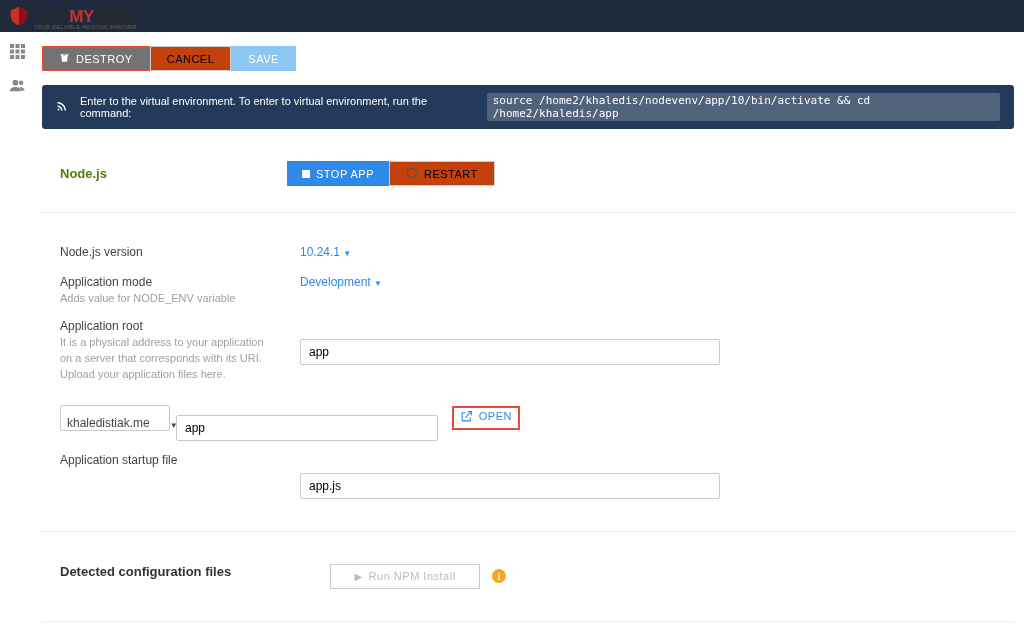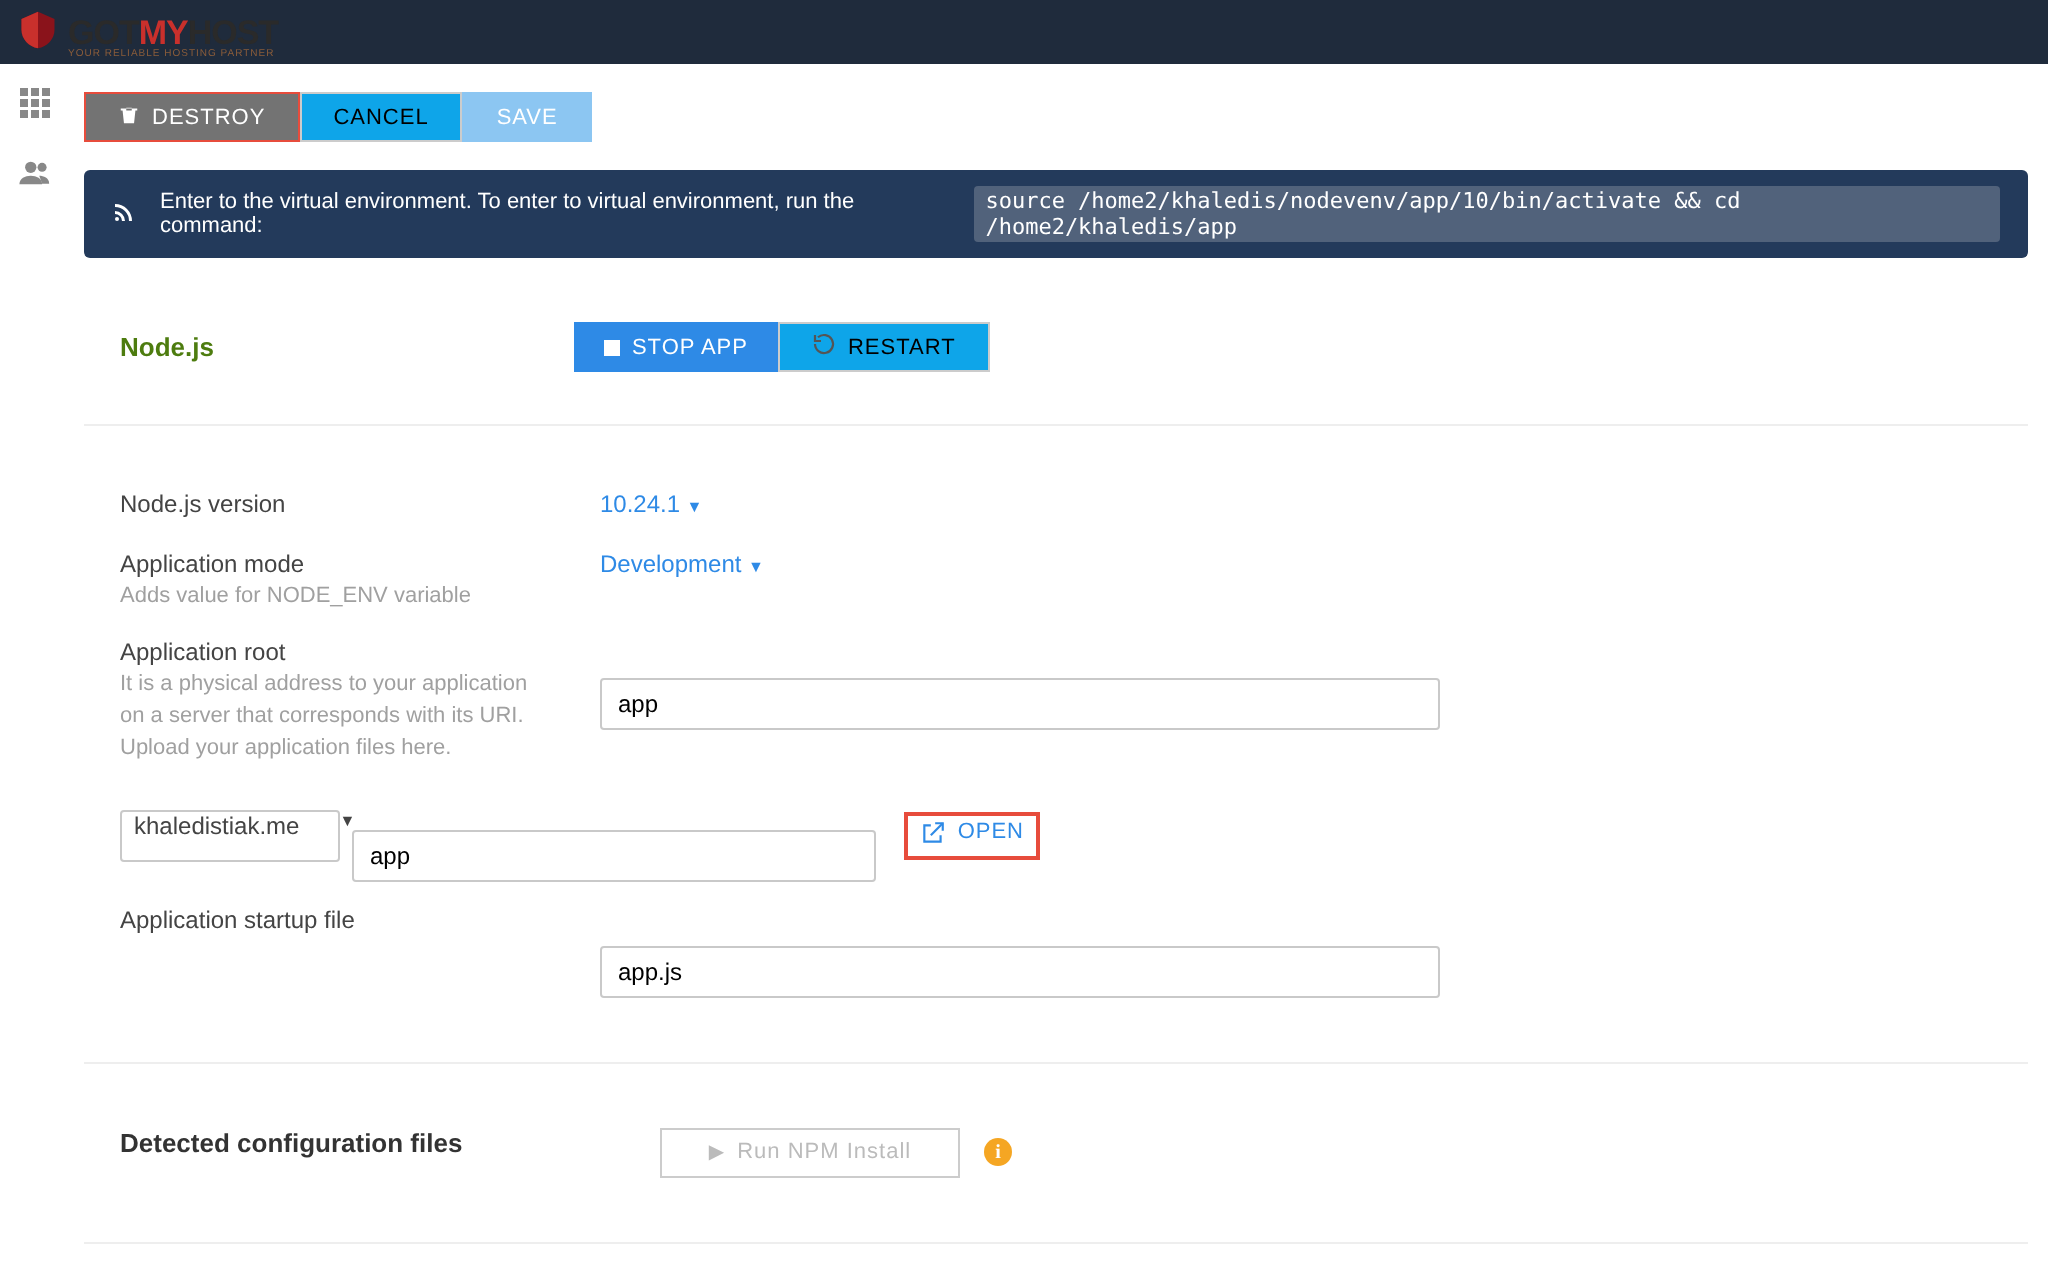--- a/index.html
+++ b/index.html
@@ -20,21 +20,21 @@
     .sidebar .ico { color: #888; font-size: 16px; cursor: pointer; }
 
     .main { flex: 1; padding: 8px 10px 0 8px; }
 
     .header-row { display: flex; align-items: center; justify-content: space-between; padding: 6px 0 14px 0; }
     .bc { display: flex; align-items: center; gap: 24px; }
     .bc-title { color: #8a8a8a; font-size: 13px; letter-spacing: 0.5px; }
     .bc-current { display: flex; align-items: center; gap: 6px; color: #5b5b5b; font-size: 13px; letter-spacing: 0.5px; border-bottom: 2px solid #2e8ae6; padding-bottom: 6px; margin-bottom: -6px; }
     .bc-pen { color: #9a9a9a; }
     .actions { display: flex; gap: 0; }
-    .btn { display: inline-flex; align-items: center; justify-content: center; gap: 6px; height: 25px; padding: 0 16px; border: 1px solid #ccc; background: #0ea5e9; cursor: pointer; font-size: 11px; letter-spacing: 0.5px; }
+    .btn { display: inline-flex; align-items: center; justify-content: center; gap: 6px; height: 25px; padding: 0 16px; border: 1px solid #ccc; background: #c2410c; cursor: pointer; font-size: 11px; letter-spacing: 0.5px; }
     .btn-destroy { background: #737373; color: #fff; border-color: #e74c3c; }
     .btn-cancel {}
     .btn-save { background: #8cc6f2; color: #fff; border-color: #8cc6f2; }
 
     .alert { background: #233a5b; color: #fff; display: flex; align-items: center; gap: 12px; padding: 8px 14px; border-radius: 3px; font-size: 11px; }
     .alert .cmd { background: #51627b; padding: 1px 6px; font-family: monospace; border-radius: 2px; }
 
     .panel { background: #fff; border-top: 0; margin-top: 16px; padding: 16px 18px 22px 18px; }
 
     .row1 { display: flex; align-items: center; gap: 180px; }
@@ -49,21 +49,21 @@
     .form-row { display: flex; align-items: flex-start; padding: 6px 0; min-height: 30px; }
     .label-col { width: 240px; }
     .label-col .lbl { font-size: 12px; color: #444; }
     .label-col .sub { font-size: 11px; color: #a0a0a0; line-height: 1.45; margin-top: 2px; max-width: 210px; }
     .val-col { flex: 1; max-width: 420px; display: flex; align-items: center; gap: 6px; }
 
     .blue-link { color: #2e8ae6; cursor: pointer; font-size: 12px; }
     .caret { font-size: 8px; margin-left: 1px; }
 
     .txt { border: 1px solid #c9c9c9; height: 26px; padding: 0 8px; font-size: 12px; width: 100%; border-radius: 2px; margin-top: 20px; }
-    .sel { border: 1px solid #c9c9c9; height: 26px; padding: 0 6px; font-size: 12px; border-radius: 2px; background: #fff; display: inline-flex; align-items: flex-start; gap: 19px; cursor: pointer; }
+    .sel { border: 1px solid #c9c9c9; height: 26px; padding: 0 6px; font-size: 12px; border-radius: 2px; background: #fff; display: inline-flex; align-items: flex-end; gap: 19px; cursor: pointer; }
 
     .url-row .sel { width: 110px; }
     .url-row .txt { flex: 1; }
     .open-wrap { border: 2px solid #e74c3c; padding: 2px 6px; margin-left: 8px; }
     .open-btn { color: #2e8ae6; border: none; background: none; display: inline-flex; align-items: center; gap: 6px; cursor: pointer; font-size: 11px; letter-spacing: 0.5px; }
     .ext-icon { width: 13px; height: 13px; }
 
     .section-h2 { font-size: 13px; font-weight: 600; color: #333; }
     .npm-row { display: flex; align-items: center; gap: 12px; }
     .btn-npm { width: 150px; justify-content: center; color: #bbb; background: #fff; }

